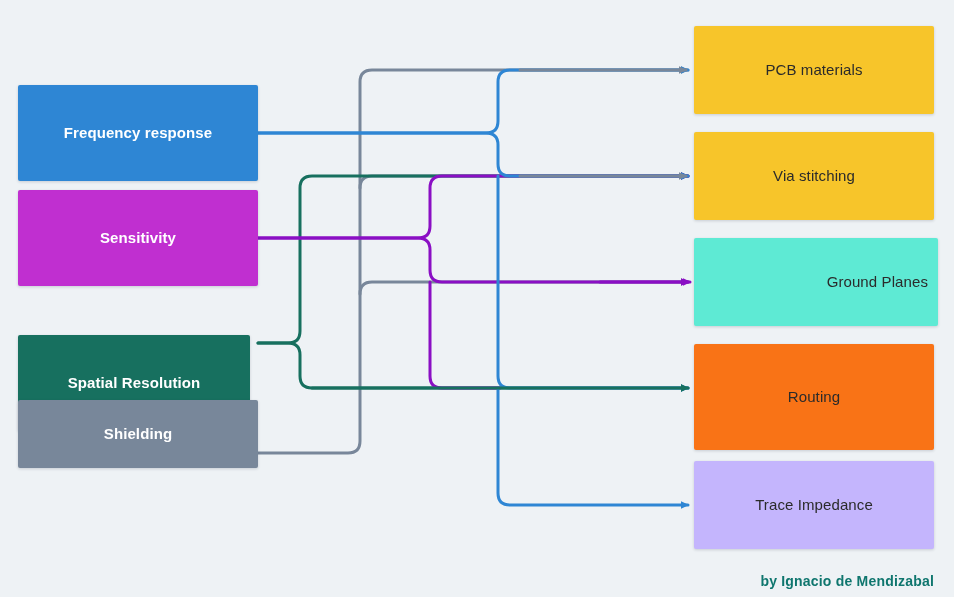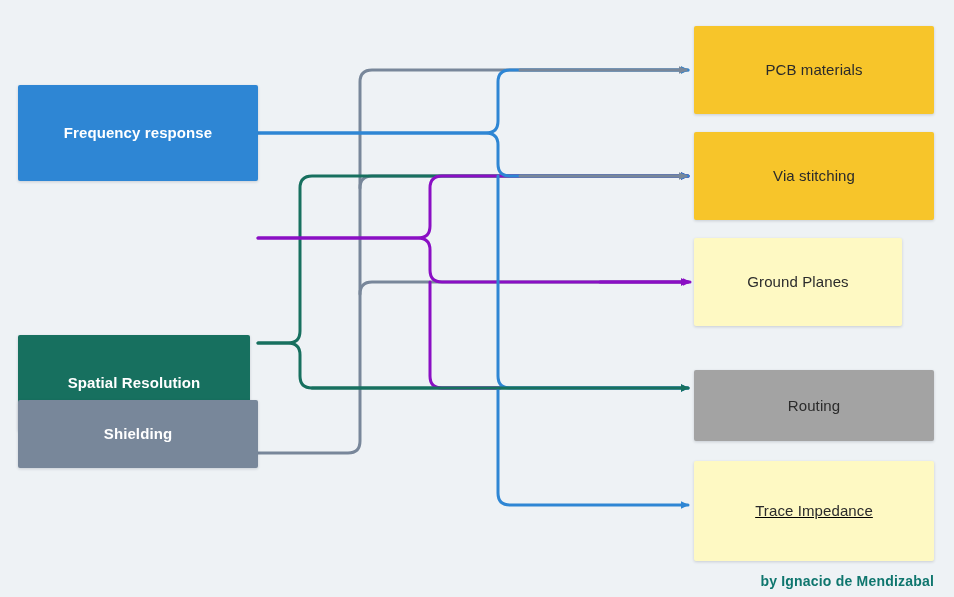--- a/index.html
+++ b/index.html
@@ -94,44 +94,47 @@
       <path stroke="#78879A" marker-end="url(#ah-slate)" d="M520,70 H686"></path>
       <path stroke="#78879A" marker-end="url(#ah-slate)" d="M520,176 H686"></path>
       <path stroke="#8A0FC4" marker-end="url(#ah-purple)" d="M600,282 H690"></path>
     </g>
   </svg>
 
   <div class="node left" style="left:18px;top:85px;width:240px;height:96px;background:#2E86D4;">
     <span class="node-label">Frequency response</span>
   </div>
 
+  <div class="node left" style="left:18px;top:190px;width:240px;height:96px;background:#C02FD0;">
+    <span class="node-label">Sensitivity</span>
+  </div>
 
   <div class="node left" style="left:18px;top:295px;width:232px;height:96px;background:#17705F;margin-top:40px;">
     <span class="node-label">Spatial Resolution</span>
   </div>
 
   <div class="node left" style="left:18px;top:400px;width:240px;height:68px;background:#78879A;">
     <span class="node-label">Shielding</span>
   </div>
 
   <div class="node right" style="left:694px;top:26px;width:240px;height:88px;background:#F7C52A;">
     <span class="node-label">PCB materials</span>
   </div>
 
   <div class="node right" style="left:694px;top:132px;width:240px;height:88px;background:#F7C52A;">
     <span class="node-label">Via stitching</span>
   </div>
 
-  <div class="node right" style="left:694px;top:238px;width:208px;height:88px;background:#fef9c3;">
+  <div class="node right" style="left:694px;top:238px;width:244px;height:88px;background:#5eead4;justify-content:flex-end;">
     <span class="node-label">Ground Planes</span>
   </div>
 
-  <div class="node right" style="left:694px;top:344px;width:240px;height:71px;background:#a3a3a3;margin-top:26px;">
+  <div class="node right" style="left:694px;top:344px;width:240px;height:106px;background:#f97316;">
     <span class="node-label">Routing</span>
   </div>
 
-  <div class="node right" style="left:694px;top:461px;width:240px;height:100px;background:#fef9c3;text-decoration:underline;">
+  <div class="node right" style="left:694px;top:461px;width:240px;height:88px;background:#c4b5fd;">
     <span class="node-label">Trace Impedance</span>
   </div>
 
   <div id="credit">by Ignacio de Mendizabal</div>
 
 </div>
 
 </body></html>

